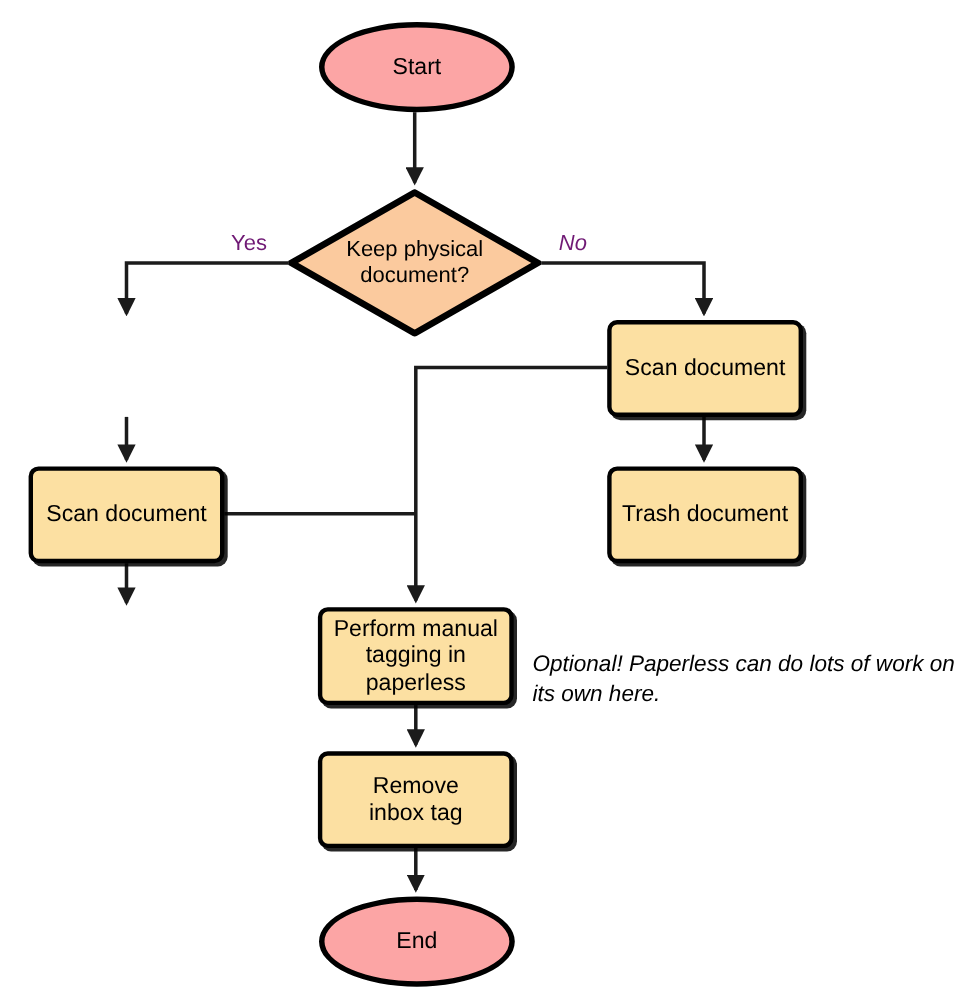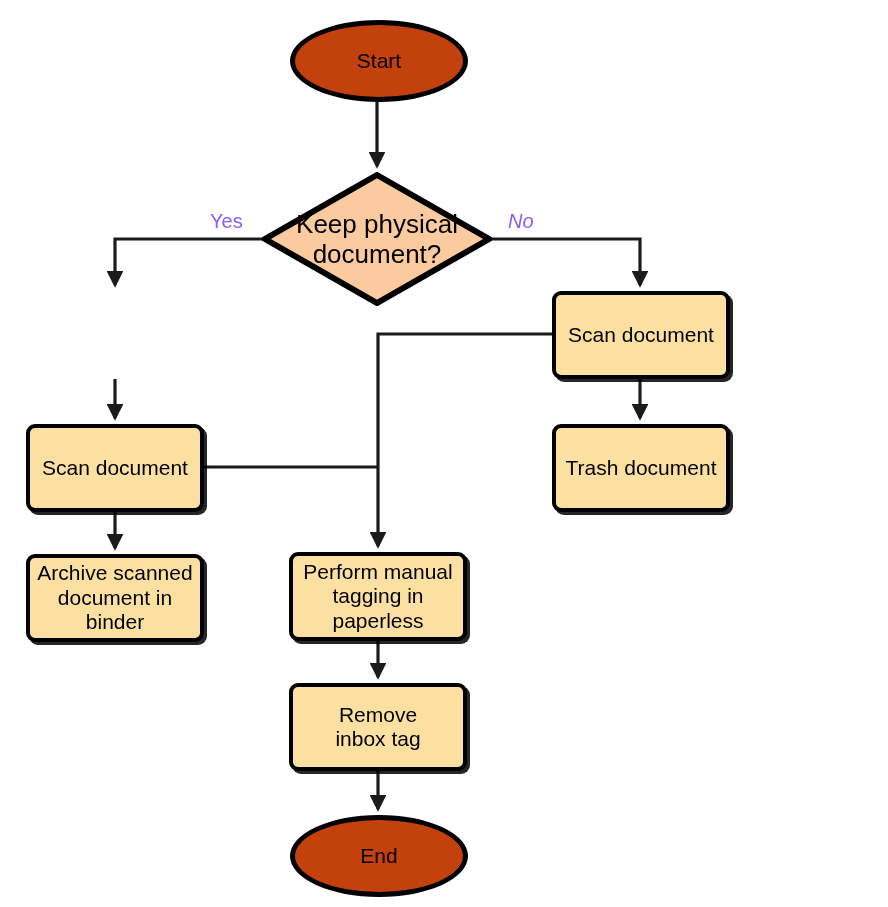--- a/index.html
+++ b/index.html
@@ -40,40 +40,40 @@
   .node-process {
     border: 4px solid #000000;
     border-radius: 9px;
     background: #fce0a2;
     font-size: 21px;
     box-shadow: 3px 3px 0 0 rgba(0,0,0,0.85);
   }
   .node-terminal {
     border: 5px solid #000000;
     border-radius: 50%;
-    background: #c2410c;
+    background: #fca5a5;
     font-size: 21px;
   }
   .node-decision {
     background: transparent;
-    font-size: 26px;
+    font-size: 20px;
     z-index: 3;
   }
   .diamond-shape {
     position: absolute;
     left: 0;
     top: 0;
     width: 100%;
     height: 100%;
     z-index: -1;
   }
   .edge-label {
     position: absolute;
     font-size: 20px;
-    color: #8b5cf6;
+    color: #701a75;
     white-space: nowrap;
   }
   .annotation {
     position: absolute;
     font-size: 20.5px;
     font-style: italic;
     color: #000000;
     line-height: 1.32;
     white-space: pre-line;
     text-align: left;
@@ -125,25 +125,20 @@
     </svg>
     <span>Keep physical
 document?</span>
   </div>
 
 
   <div class="node node-process" style="left:26px; top:424px; width:178px; height:88px;">
     <span>Scan document</span>
   </div>
 
-  <div class="node node-process" style="left:26px; top:554px; width:178px; height:88px;">
-    <span>Archive scanned
-document in
-binder</span>
-  </div>
 
   <div class="node node-process" style="left:552px; top:291px; width:178px; height:88px;">
     <span>Scan document</span>
   </div>
 
   <div class="node node-process" style="left:289px; top:552px; width:178px; height:89px;">
     <span>Perform manual
 tagging in
 paperless</span>
   </div>
@@ -158,14 +153,16 @@
   </div>
 
   <div class="node node-terminal" style="left:290px; top:815px; width:178px; height:82px;">
     <span>End</span>
   </div>
 
   <div class="edge-label" style="left:210px; top:210px;">Yes</div>
 
   <div class="edge-label" style="left:508px; top:210px;font-style:italic;">No</div>
 
+  <div class="annotation" style="left:484px; top:590px; width:400px;">Optional! Paperless can do lots of work on
+its own here.</div>
 
 </div>
 
 </body></html>

